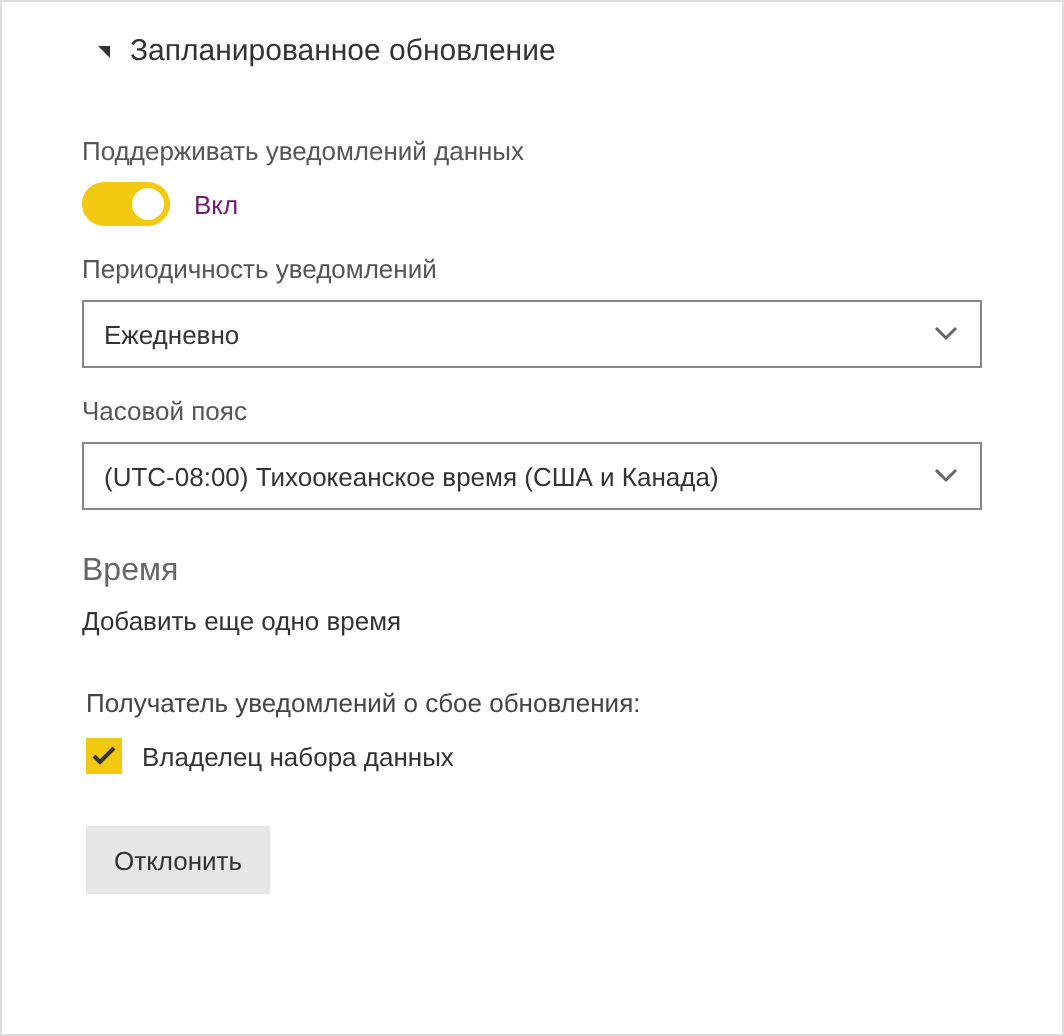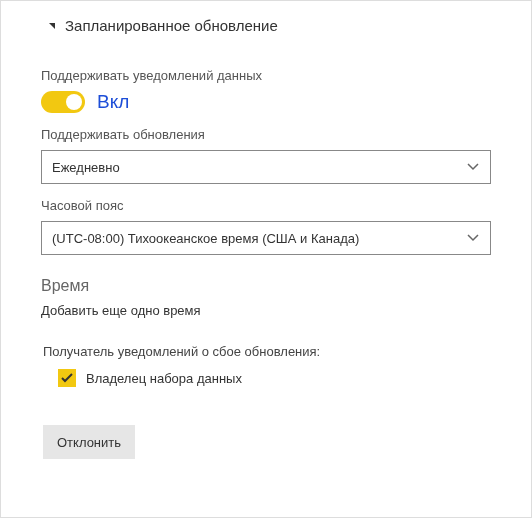--- a/index.html
+++ b/index.html
@@ -57,22 +57,22 @@
   }
   .toggle .knob {
     position: absolute;
     width: 16px; height: 16px;
     background: #fff;
     border-radius: 50%;
     top: 3px;
     right: 3px;
   }
   .toggle-label {
-    font-size: 19px;
-    color: #1d4ed8;
+    font-size: 13px;
+    color: #701a75;
   }
   .select {
     width: 100%;
     height: 34px;
     border: 1px solid #888;
     background: #fff;
     display: flex;
     align-items: center;
     justify-content: space-between;
     padding: 0 10px;
@@ -101,21 +101,21 @@
   }
   .notif-label {
     font-size: 13px;
     color: #444;
     margin: 22px 0 10px 2px;
   }
   .check-row {
     display: flex;
     align-items: center;
     gap: 10px;
-    margin-left: 17px;
+    margin-left: 2px;
   }
   .checkbox {
     width: 18px; height: 18px;
     border: 1px solid #f2c811;
     background: #f2c811;
     display: flex;
     align-items: center;
     justify-content: center;
     cursor: pointer;
   }
@@ -138,21 +138,20 @@
     cursor: pointer;
     font-family: inherit;
   }
   .btn-primary {
     background: #f2c811;
     color: #fff;
   }
   .btn-secondary {
     background: #e6e6e6;
     color: #333;
-    margin-top: 12px;
   }
 </style>
 </head>
 <body>
 
 <div class="panel">
 
   <div class="section-header">
     <div class="caret"></div>
     <div class="section-title">Запланированное обновление</div>
@@ -161,21 +160,21 @@
   <div class="content">
 
     <div class="label">Поддерживать уведомлений данных</div>
     <div class="toggle-row">
       <div class="toggle">
         <div class="knob"></div>
       </div>
       <div class="toggle-label">Вкл</div>
     </div>
 
-    <div class="label">Поддерживать обновления</div>
+    <div class="label">Периодичность уведомлений</div>
     <div class="select">
       <span>Ежедневно</span>
       <span class="chevron">
         <svg width="12" height="8" viewBox="0 0 12 8" fill="none">
             <path d="M1 1 L6 6 L11 1" stroke-width="1.5"></path>
           </svg>
       </span>
     </div>
 
     <div class="label">Часовой пояс</div>

